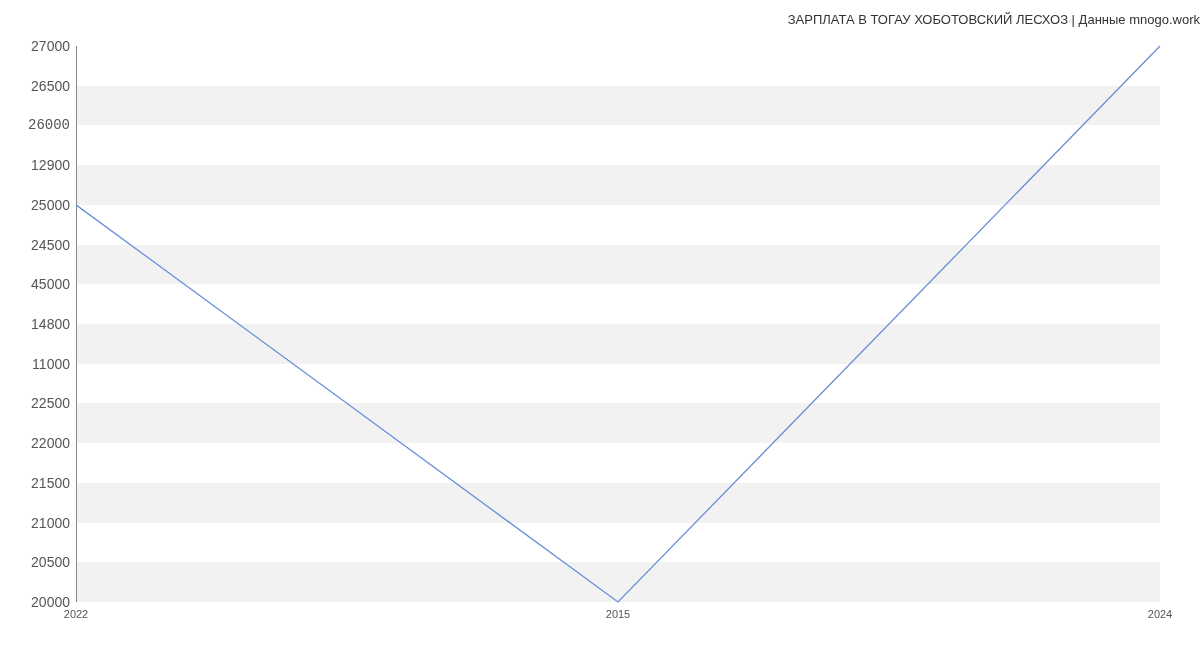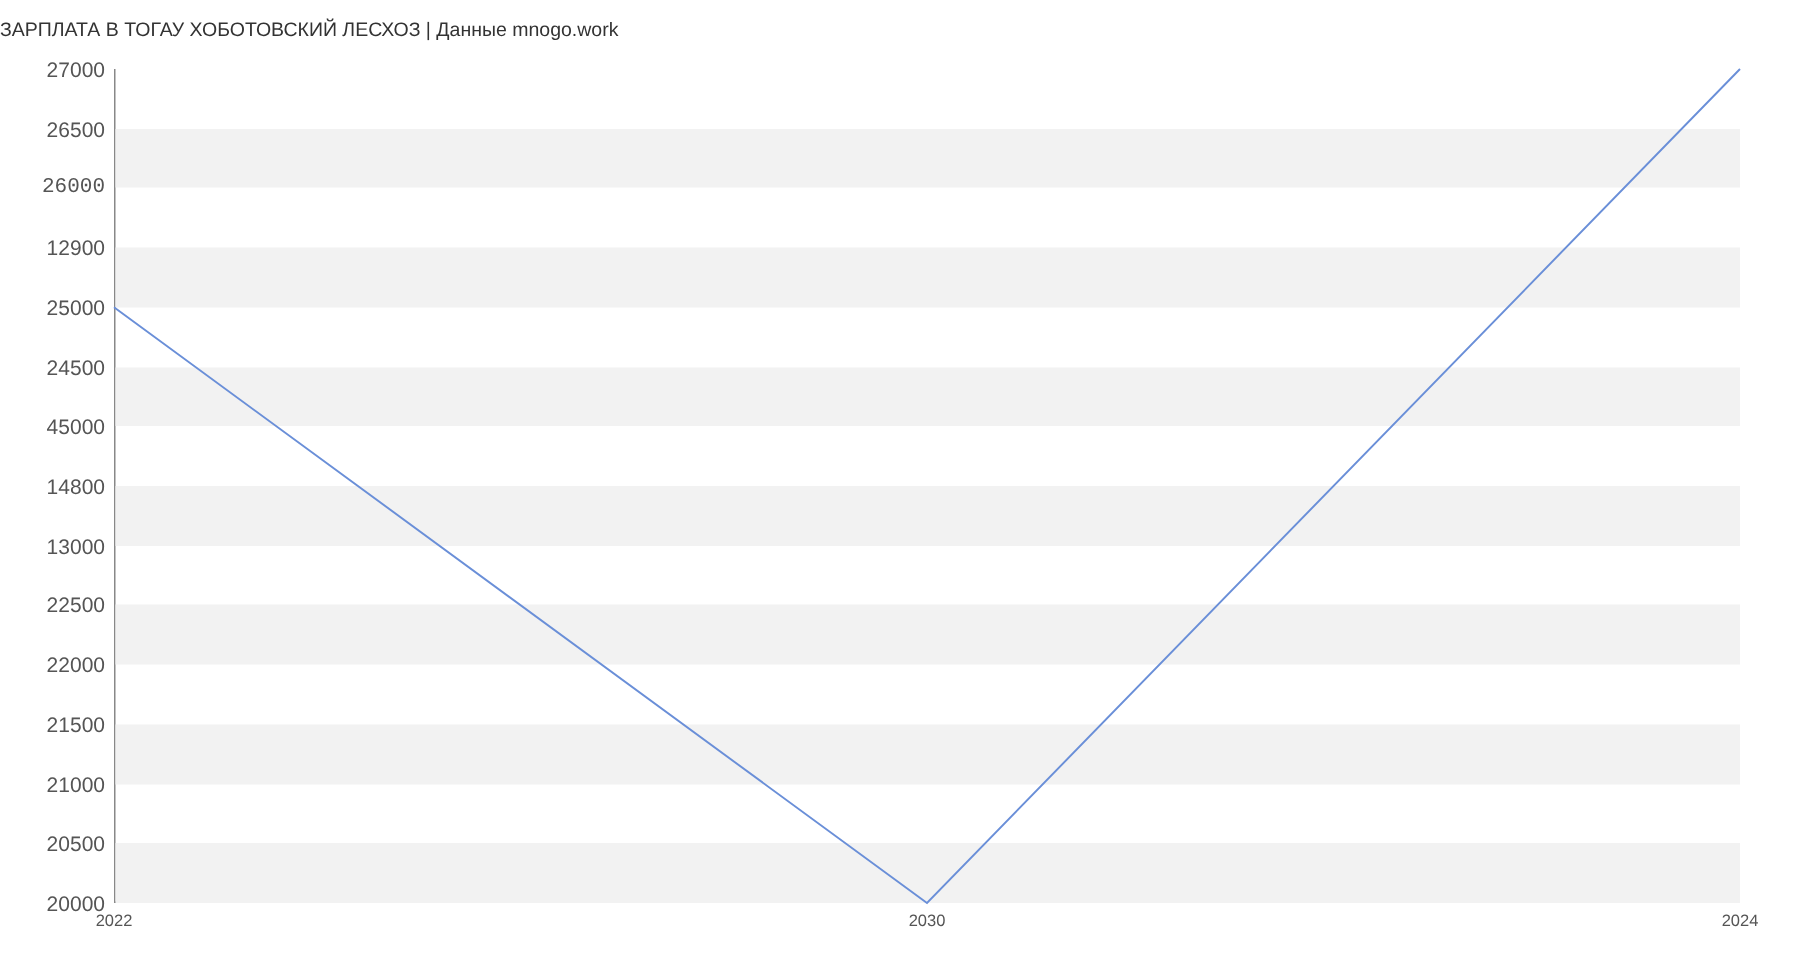--- a/index.html
+++ b/index.html
@@ -4,21 +4,21 @@
   <style>
     * { margin: 0; padding: 0; box-sizing: border-box; }
     body {
       font-family: Verdana, Geneva, sans-serif;
       background: #fff;
       width: 1200px;
       height: 650px;
       position: relative;
     }
     .chart-title {
-      text-align: left;
+      text-align: right;
       font-size: 13px;
       color: #333;
       padding-top: 12px;
       font-weight: normal;
     }
     .plot-area {
       position: absolute;
       left: 76px;
       top: 46px;
       width: 1084px;
@@ -81,27 +81,27 @@
   <polyline id="data-line" class="data-line" points="0,158.85714285714283 542,556 1084,0"></polyline>
 </svg>
 
 <div id="y-labels">
     <div class="y-tick-label" style="top: 602px;">20000</div>
     <div class="y-tick-label" style="top: 562.286px;">20500</div>
     <div class="y-tick-label" style="top: 522.571px;">21000</div>
     <div class="y-tick-label" style="top: 482.857px;">21500</div>
     <div class="y-tick-label" style="top: 443.143px;">22000</div>
     <div class="y-tick-label" style="top: 403.429px;">22500</div>
-    <div class="y-tick-label" style="top: 363.714px;">13000</div>
+    <div class="y-tick-label" style="top: 363.714px;">11000</div>
     <div class="y-tick-label" style="top: 324px;">14800</div>
     <div class="y-tick-label" style="top: 284.286px;">45000</div>
     <div class="y-tick-label" style="top: 244.571px;">24500</div>
     <div class="y-tick-label" style="top: 204.857px;">25000</div>
     <div class="y-tick-label" style="top: 165.143px;">12900</div>
     <div class="y-tick-label" style="top: 125.429px; font-family: Liberation Mono, monospace;">26000</div>
     <div class="y-tick-label" style="top: 85.7143px;">26500</div>
     <div class="y-tick-label" style="top: 46px;">27000</div>
   </div>
 <div id="x-labels">
     <div class="x-tick-label" style="left: 76px;">2022</div>
-    <div class="x-tick-label" style="left: 618px;">2030</div>
+    <div class="x-tick-label" style="left: 618px;">2015</div>
     <div class="x-tick-label" style="left: 1160px;">2024</div>
   </div>
 
 </body></html>

